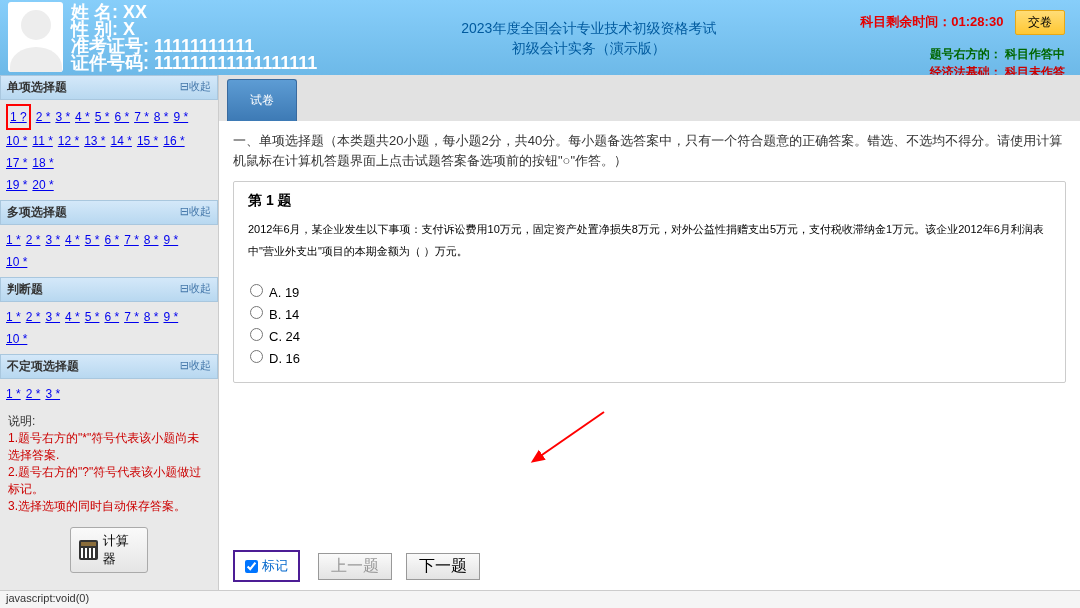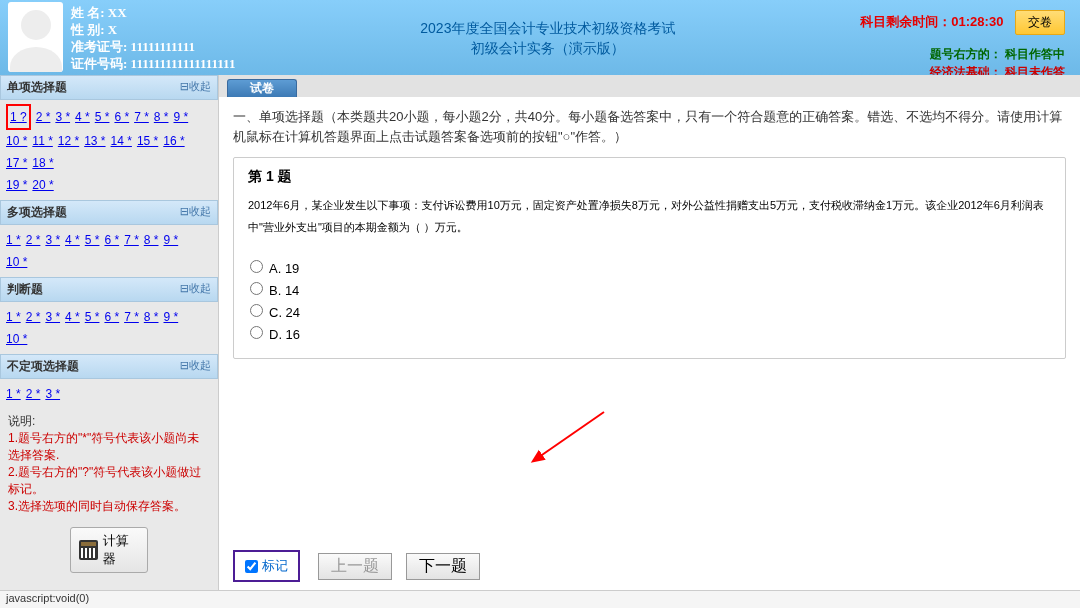--- a/index.html
+++ b/index.html
@@ -2,21 +2,21 @@
 <html><head>
   <meta charset="utf-8">
   <style>
     * { margin: 0; padding: 0; box-sizing: border-box; }
     body { font-family: "Microsoft YaHei", Arial, sans-serif; font-size: 13px; background: #f0f0f0; width: 1080px; height: 608px; overflow: hidden; }
     
     .header { background: linear-gradient(#87cefa, #6db9e8); height: 75px; display: flex; }
     .avatar { width: 55px; height: 70px; background: #fff; margin: 2px 8px; border-radius: 3px; position: relative; overflow: hidden; }
     .avatar::before { content: ''; position: absolute; top: 8px; left: 50%; transform: translateX(-50%); width: 30px; height: 30px; background: #ededed; border-radius: 50%; }
     .avatar::after { content: ''; position: absolute; bottom: -15px; left: 50%; transform: translateX(-50%); width: 52px; height: 40px; background: #ededed; border-radius: 50% 50% 0 0; }
-    .user-info { color: #fff; font-size: 13px; padding: 4px 0; line-height: 17px; font-weight: bold; font-family: Liberation Serif, serif; }
+    .user-info { color: #fff; font-size: 18px; padding: 4px 0; line-height: 17px; font-weight: bold; }
     .exam-title { flex: 1; text-align: center; color: #005a9e; font-weight: normal; font-size: 14px; padding-top: 18px; line-height: 20px; }
     .status-area { padding: 10px 15px 0 0; font-size: 12px; text-align: right; }
     .time-row { color: #e60000; font-weight: bold; font-size: 13px; margin-bottom: 10px; }
     .submit-btn { display: inline-block; background: linear-gradient(#ffdd77,#ffc733); color: #000; padding: 3px 12px; border: 1px solid #e6a817; border-radius: 2px; margin-left: 8px; font-weight: normal; font-size: 12px; }
     .subject-line { color: #006600; font-weight: bold; line-height: 18px; }
     .subject-line.red { color: #c00; }
     
     .main { display: flex; height: 515px; }
     .sidebar { width: 219px; background: #e9e9e9; border-right: 1px solid #ccc; padding: 0; overflow-y: auto; }
     .section-header { background: linear-gradient(#d4e8f9, #b8d8f0); padding: 3px 6px; font-size: 12px; font-weight: bold; color: #333; display: flex; justify-content: space-between; border: 1px solid #a9c7de; }
@@ -26,21 +26,21 @@
     .q-link.current { border: 2px solid #ff0000; padding: 0 2px; }
     .instructions { color: #c00; font-size: 12px; padding: 4px 8px; line-height: 17px; }
     .instructions .intro { color: #333; }
     .calc-btn { display: flex; align-items: center; justify-content: center; width: 78px; margin: 8px auto; padding: 4px 8px; background: linear-gradient(#fafafa,#e5e5e5); border: 1px solid #aaa; border-radius: 3px; cursor: pointer; }
     .calc-icon { width: 20px; height: 20px; background: #333; border-radius: 2px; margin-right: 5px; position: relative; }
     .calc-icon::before { content:''; position:absolute; top:2px; left:2px; right:2px; height:4px; background:#8a6d3b; }
     .calc-icon::after { content:''; position:absolute; bottom:2px; left:2px; right:2px; height:10px; background: repeating-linear-gradient(to right, #fff 0 2px, #333 2px 4px), repeating-linear-gradient(to bottom, #fff 0 2px, #333 2px 4px); }
     
     .content { flex: 1; background: #fff; display: flex; flex-direction: column; }
     .tab-bar { background: #e2e2e2; padding: 4px 8px 0; }
-    .tab { display: inline-block; background: linear-gradient(#5d9cd4, #3d7ab5); color: #fff; font-weight: bold; padding: 0 22px; font-size: 12px; border-radius: 3px 3px 0 0; border: 1px solid #396a9e; border-bottom: none; }
+    .tab { display: inline-block; background: linear-gradient(#5d9cd4, #3d7ab5); color: #fff; font-weight: normal; padding: 12px 22px; font-size: 12px; border-radius: 3px 3px 0 0; border: 1px solid #396a9e; border-bottom: none; }
     .q-area { padding: 10px 14px; flex: 1; position: relative; }
     .q-instruction { font-size: 13px; color: #333; line-height: 20px; margin-bottom: 10px; }
     .q-box { border: 1px solid #ccc; border-radius: 2px; padding: 10px 14px; background: #fff; }
     .q-title { font-weight: bold; font-size: 14px; margin-bottom: 8px; }
     .q-text { font-size: 11px; line-height: 22px; margin-bottom: 22px; }
     .options { padding-left: 2px; }
     .opt { margin-bottom: 6px; font-size: 13px; }
     .opt input { margin-right: 6px; }
     
     .bottom-bar { padding: 8px 14px; display: flex; align-items: center; }

